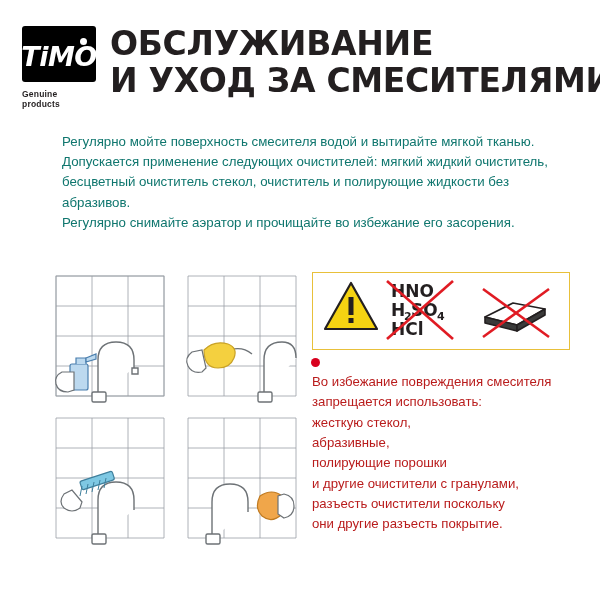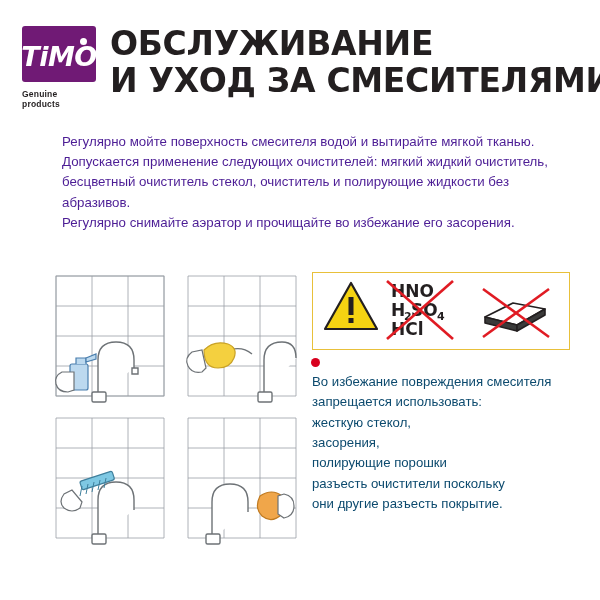--- a/index.html
+++ b/index.html
@@ -34,21 +34,21 @@
   .logo-block {
     width: 104px;
     margin-left: 22px;
     display: flex;
     flex-direction: column;
     align-items: center;
   }
   .logo-mark {
     width: 74px;
     height: 56px;
-    background: #701a75;
+    background: #000000;
     border-radius: 3px;
     position: relative;
     display: flex;
     align-items: center;
     justify-content: center;
   }
   .logo-text {
     font-family: "DejaVu Sans", sans-serif;
     font-weight: bold;
     font-style: italic;
@@ -89,21 +89,21 @@
   }
 
   
   .intro {
     position: absolute;
     left: 62px;
     top: 132px;
     width: 512px;
     font-size: 13.3px;
     line-height: 1.52;
-    color: #4c1d95;
+    color: #0f766e;
   }
   .intro p {
     margin: 0;
   }
   .intro p + p {
     margin-top: 0;
   }
 
   
   .illus {
@@ -138,21 +138,21 @@
   }
 
   
   .notice {
     position: absolute;
     left: 312px;
     top: 372px;
     width: 266px;
     font-size: 13.2px;
     line-height: 1.54;
-    color: #0c4a6e;
+    color: #b91c1c;
   }
   .notice div {
     white-space: nowrap;
   }
 </style>
 </head>
 <body>
 
 <div class="page">
 
@@ -318,19 +318,20 @@
       </g>
     </svg>
   </div>
 
   <div class="bullet"></div>
 
   <div class="notice">
     <div>Во избежание повреждения смесителя</div>
     <div>запрещается использовать:</div>
     <div>жесткую стекол,</div>
-    <div>засорения,</div>
+    <div>абразивные,</div>
     <div>полирующие порошки</div>
+    <div>и другие очистители с гранулами,</div>
     <div>разъесть очистители поскольку</div>
     <div>они другие разъесть покрытие.</div>
   </div>
 
 </div>
 
 </body></html>

